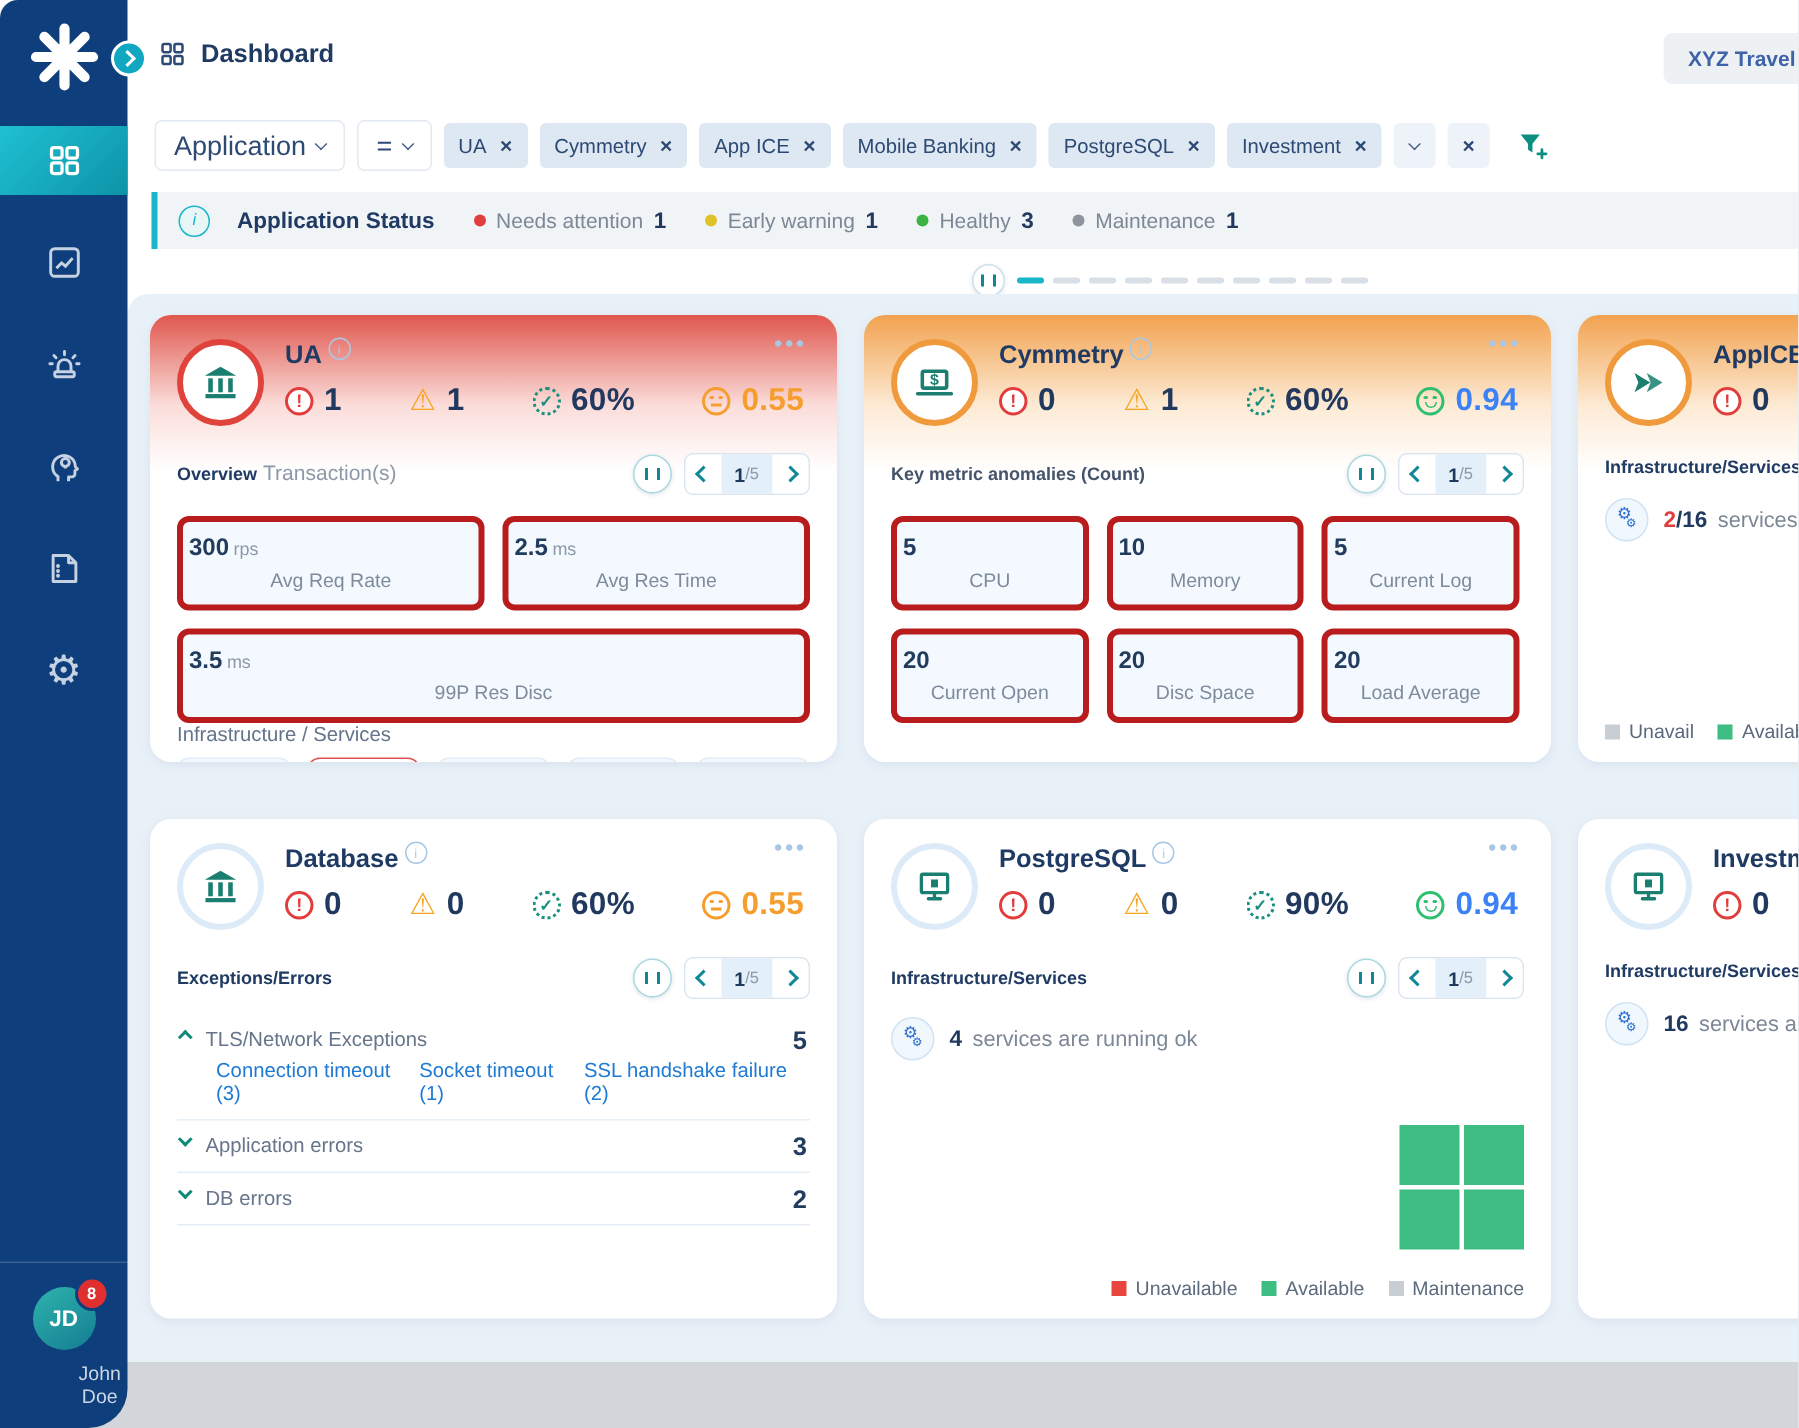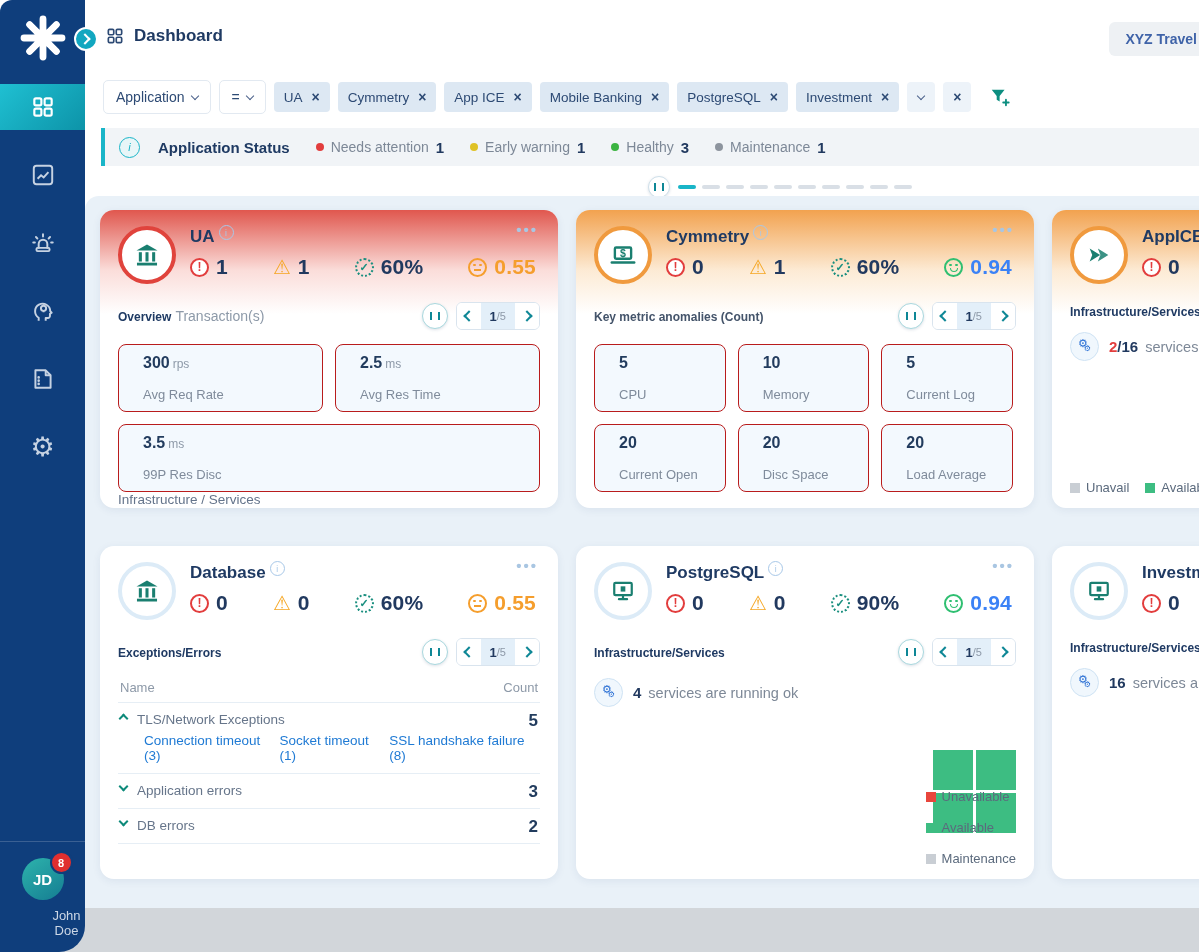--- a/index.html
+++ b/index.html
@@ -34,21 +34,21 @@
   .chev.down{transform:rotate(45deg);color:#0d8a7a;width:5px;height:5px;margin-bottom:3px;}
   .caret{display:inline-block;width:5px;height:5px;border-right:1.8px solid #4a608a;border-bottom:1.8px solid #4a608a;transform:rotate(45deg);margin-left:7px;margin-bottom:2px;}
 
   
   .page-head{position:absolute;left:20px;top:26px;display:flex;align-items:center;gap:9px;}
   .page-title{font-size:17px;font-weight:bold;color:#1f3a63;}
   .org-btn{position:absolute;top:22px;right:-14px;height:34px;padding:0 16px;background:#eef1f4;border:none;border-radius:6px;color:#3f63a8;font-size:14px;font-weight:bold;font-family:inherit;cursor:pointer;}
 
   
   .filter-row{position:absolute;left:18px;top:80px;display:flex;align-items:center;gap:8px;}
-  .f-select{display:flex;align-items:center;height:32px;padding:0 12px;background:#fff;border:1px solid #e2e9f1;border-radius:5px;font-size:14px;color:#2d4a74;font-weight:500;cursor:pointer;}
+  .f-select{display:flex;align-items:center;height:32px;padding:0 12px;background:#fff;border:1px solid #e2e9f1;border-radius:5px;font-size:18px;color:#2d4a74;font-weight:500;cursor:pointer;}
   .chip{display:flex;align-items:center;gap:9px;height:30px;padding:0 10px;background:#dde8f3;border-radius:4px;font-size:13.5px;color:#2d4a74;cursor:pointer;}
   .chip .x,.mini .x{font-size:14px;font-weight:bold;color:#2d4a74;cursor:pointer;line-height:1;}
   .mini{display:flex;align-items:center;justify-content:center;height:30px;min-width:28px;background:#edf3f9;border-radius:4px;cursor:pointer;}
   .funnel{margin-left:10px;cursor:pointer;display:flex;align-items:center;}
 
   
   .status-bar{position:absolute;left:16px;top:128px;right:0;height:38px;background:#f1f4f7;border-left:4px solid #19b5c8;display:flex;align-items:center;gap:26px;padding-left:14px;}
   .info-round{width:19px;height:19px;border-radius:50%;border:1.5px solid #19b5c8;color:#19b5c8;font-size:11px;display:flex;align-items:center;justify-content:center;font-style:italic;background:#e8f6f8;}
   .sb-label{font-size:15px;font-weight:bold;color:#1f3a63;margin-left:-8px;}
   .sb-item{display:flex;align-items:center;gap:7px;font-size:14px;color:#7d8897;}
@@ -102,25 +102,25 @@
   .sec-sub{font-size:14px;color:#8d99a8;margin-left:4px;}
   .controls{display:flex;align-items:center;gap:8px;}
   .pause-btn.card-p{width:26px;height:26px;border-color:#a9d8de;}
   .pager{display:flex;align-items:center;height:26px;border:1px solid #d9e4ee;border-radius:6px;background:#fff;overflow:hidden;}
   .pg-btn{width:24px;height:100%;background:#fff;border:none;display:flex;align-items:center;justify-content:center;cursor:pointer;padding:0;}
   .pg-mid{background:#e3eff9;height:100%;display:flex;align-items:center;padding:0 9px;}
   .pg-cur{font-size:13px;font-weight:bold;color:#21395f;}
   .pg-tot{font-size:11px;color:#8d99a8;}
 
   .metric-row{display:flex;flex-wrap:wrap;gap:12px;margin-top:14px;position:relative;z-index:2;}
-  .metric{flex:1;min-width:120px;background:#f3f9fe;border:1px solid #b91c1c;border-radius:8px;padding:9px 24px;}
+  .metric{flex:1;min-width:120px;background:#f3f9fe;border:4px solid #b91c1c;border-radius:8px;padding:9px 4px;}
   .metric-row.grid3 .metric{flex:0 0 calc(33.33% - 9px);box-sizing:border-box;}
   .m-val{font-size:16px;font-weight:bold;color:#223c5e;}
   .m-unit{font-size:12px;color:#8d99a8;font-weight:normal;margin-left:3px;}
-  .m-label{font-size:13px;color:#7f8b9b;margin-top:15px;}
+  .m-label{font-size:13px;color:#7f8b9b;margin-top:4px;text-align:center;}
 
   .infra-label{font-size:13.5px;color:#64748b;position:relative;z-index:2;}
   .svc-row{display:flex;gap:11px;margin-top:8px;position:relative;z-index:2;}
   .svc{flex:1;background:#f3f9fe;border:1px solid #e0ecf7;border-radius:8px;padding:7px 10px;min-width:0;}
   .svc.alert{background:#fff;border:1.5px solid #e0524f;}
 
   
   .tbl{margin-top:10px;position:relative;z-index:2;}
   .tbl-head{display:flex;justify-content:space-between;font-size:13px;color:#8d99a8;padding:4px 2px 7px;border-bottom:1px solid #e6eef5;}
   .tbl-row{padding:9px 2px 8px;border-bottom:1px solid #e6eef5;}
@@ -134,21 +134,21 @@
   .svc-line{display:flex;align-items:center;gap:10px;margin-top:12px;position:relative;z-index:2;}
   .gears-circle{width:27px;height:27px;border-radius:50%;background:#f0f7fd;border:1px solid #cfe3f4;display:flex;align-items:center;justify-content:center;color:#2a6fd4;flex:none;}
   .gears-circle .g1{font-size:11px;line-height:1;margin-top:-6px;}
   .gears-circle .g2{font-size:8px;line-height:1;margin-left:-4px;margin-top:4px;}
   .svc-line .num{font-size:15px;font-weight:bold;color:#21395f;}
   .svc-line .num.red{color:#e23d3d;}
   .svc-line .txt{font-size:14.5px;color:#7d8897;margin-left:-3px;}
   .avail-grid{position:absolute;right:18px;bottom:46px;display:grid;grid-template-columns:40px 40px;grid-template-rows:40px 40px;gap:3px;z-index:2;}
   .cell{background:#3dbd82;}
   .legend{position:absolute;bottom:13px;display:flex;gap:16px;z-index:2;}
-  .legend.right{right:18px;flex-direction:column;} .legend.left{left:18px;}
+  .legend.right{right:18px;} .legend.left{left:18px;}
   .lg-item{display:flex;align-items:center;gap:6px;font-size:13px;color:#5b6a7d;}
   .sq{width:10px;height:10px;flex:none;}
   .sq.red{background:#e8463c;} .sq.green{background:#3dbd82;} .sq.gray{background:#c9ced4;}
 </style>
 </head>
 <body>
 
 <div class="stage">
   <div class="gray-strip"></div>
 
@@ -603,34 +603,30 @@
                   <span class="pg-cur">1</span>
                   <span class="pg-tot">/5</span>
                 </span>
               <button class="pg-btn">
                   <span class="chev r2"></span>
                 </button>
             </div>
           </div>
         </div>
         <div class="tbl">
-          <div class="tbl-head">
-              <span>Name</span>
-              <span>Count</span>
-            </div>
           <div class="tbl-row">
             <div class="tr-main">
                 <span class="chev up"></span>
                 <span class="tr-name">TLS/Network Exceptions</span>
                 <span class="tr-count">5</span>
               </div>
             <div class="tr-links">
               <a href="#">Connection timeout (3)</a>
               <a href="#">Socket timeout (1)</a>
-              <a href="#">SSL handshake failure (8)</a>
+              <a href="#">SSL handshake failure (2)</a>
             </div>
           </div>
           <div class="tbl-row">
             <div class="tr-main">
                 <span class="chev down"></span>
                 <span class="tr-name">Application errors</span>
                 <span class="tr-count">3</span>
               </div>
           </div>
           <div class="tbl-row">

